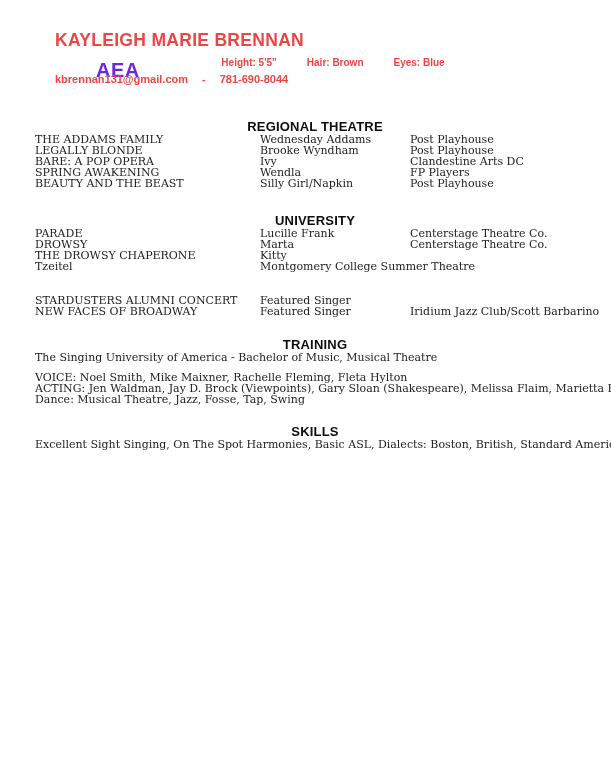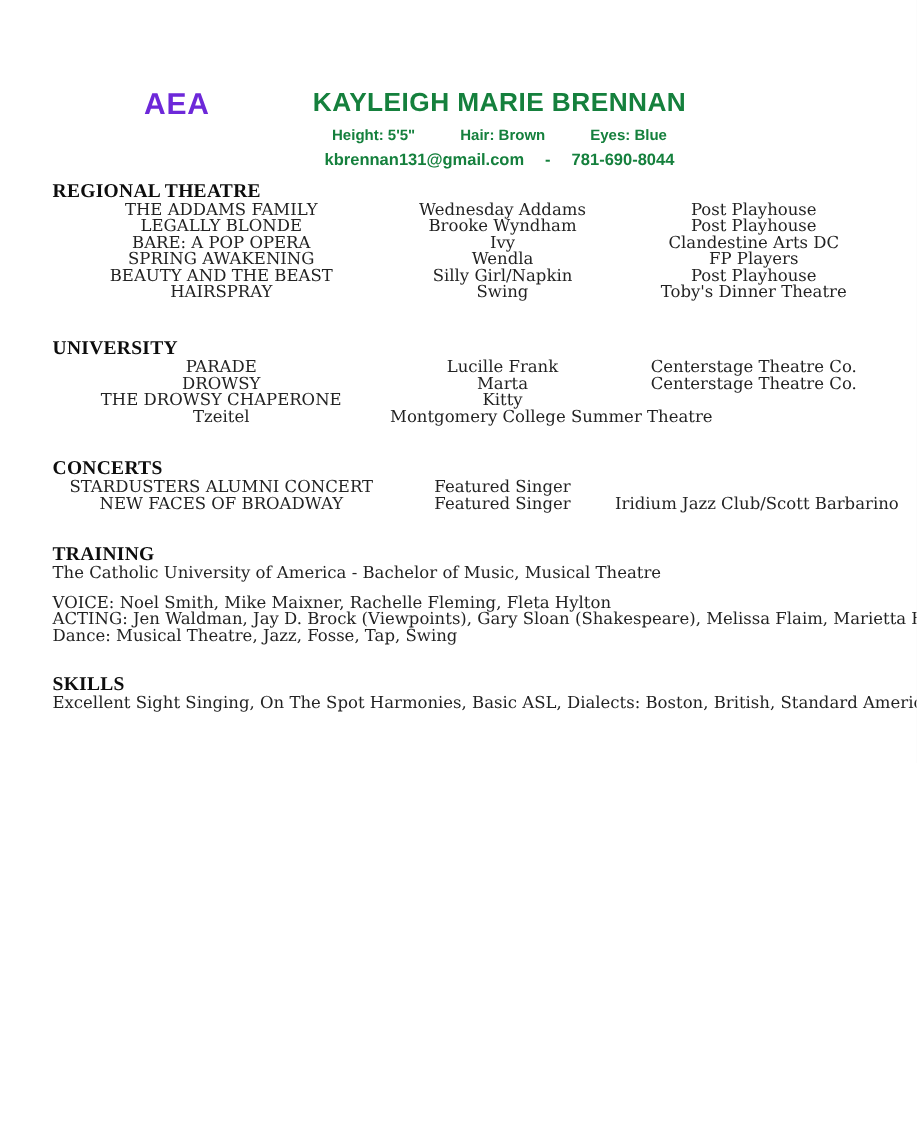--- a/index.html
+++ b/index.html
@@ -23,23 +23,22 @@
     font-size: 20px;
     line-height: 24px;
     letter-spacing: 0.5px;
     color: #6d28d9;
   }
   .head {
     position: absolute;
     left: 55px;
     top: 31px;
     width: 556px;
-    text-align: center;
-    color: #15803d;
-    margin-top: 28px;
+    text-align: left;
+    color: #ef4444;
   }
   .head h1 {
     margin: 0;
     font-family: "Liberation Sans", sans-serif;
     font-weight: 700;
     font-size: 17.5px;
     line-height: 19px;
     letter-spacing: 0.3px;
     white-space: nowrap;
   }
@@ -65,39 +64,40 @@
   .contact .dash { display: inline-block; margin: 0 14px; }
   
   .content {
     position: absolute;
     left: 35px;
     top: 121px;
     width: 560px;
   }
   .sec-title {
     margin: 0;
-    font-family: Liberation Serif, serif;
+    font-family: Liberation Sans, sans-serif;
     font-weight: 700;
     font-size: 13px;
     line-height: 12px;
     letter-spacing: 0.2px;
     color: #0d0d0d;
     white-space: nowrap;
+    text-align: center;
   }
   section.credits { margin-bottom: 26px; }
   section.credits.tight { margin-bottom: 23px; }
   section.credits.last { margin-bottom: 22px; }
   .rows { margin-top: 1px; }
   .row {
     display: grid;
     grid-template-columns: 225px 150px 1fr;
     font-size: 11px;
     line-height: 11px;
   }
-  .row span { white-space: nowrap; text-align: center; }
+  .row span { white-space: nowrap; }
   .training { margin-bottom: 21px; }
   .training .edu {
     margin: 1px 0 9px 0;
     font-size: 11px;
     line-height: 11px;
     white-space: nowrap;
   }
   .tline {
     font-size: 11px;
     line-height: 11px;
@@ -156,25 +156,20 @@
             <span>Wendla</span>
             <span>FP Players</span>
           </div>
 
           <div class="row">
             <span>BEAUTY AND THE BEAST</span>
             <span>Silly Girl/Napkin</span>
             <span>Post Playhouse</span>
           </div>
 
-          <div class="row">
-            <span>HAIRSPRAY</span>
-            <span>Swing</span>
-            <span>Toby's Dinner Theatre</span>
-          </div>
         </div>
     </section>
 
     <section class="credits tight">
       <h2 class="sec-title">UNIVERSITY</h2>
       <div class="rows">
 
           <div class="row">
             <span>PARADE</span>
             <span>Lucille Frank</span>
@@ -193,39 +188,38 @@
           </div>
 
           <div class="row">
             <span>Tzeitel</span>
             <span>Montgomery College Summer Theatre</span>
           </div>
         </div>
     </section>
 
     <section class="credits last">
-      <h2 class="sec-title">CONCERTS</h2>
       <div class="rows">
 
           <div class="row">
             <span>STARDUSTERS ALUMNI CONCERT</span>
             <span>Featured Singer</span>
           </div>
 
           <div class="row">
             <span>NEW FACES OF BROADWAY</span>
             <span>Featured Singer</span>
             <span>Iridium Jazz Club/Scott Barbarino</span>
           </div>
         </div>
     </section>
 
     <section class="training">
       <h2 class="sec-title">TRAINING</h2>
-      <p class="edu">The Catholic University of America - Bachelor of Music, Musical Theatre</p>
+      <p class="edu">The Singing University of America - Bachelor of Music, Musical Theatre</p>
       <div>
 
           <div class="tline">VOICE: Noel Smith, Mike Maixner, Rachelle Fleming, Fleta Hylton</div>
 
           <div class="tline">ACTING: Jen Waldman, Jay D. Brock (Viewpoints), Gary Sloan (Shakespeare), Melissa Flaim, Marietta Hedges</div>
 
           <div class="tline">Dance: Musical Theatre, Jazz, Fosse, Tap, Swing</div>
         </div>
     </section>
 

